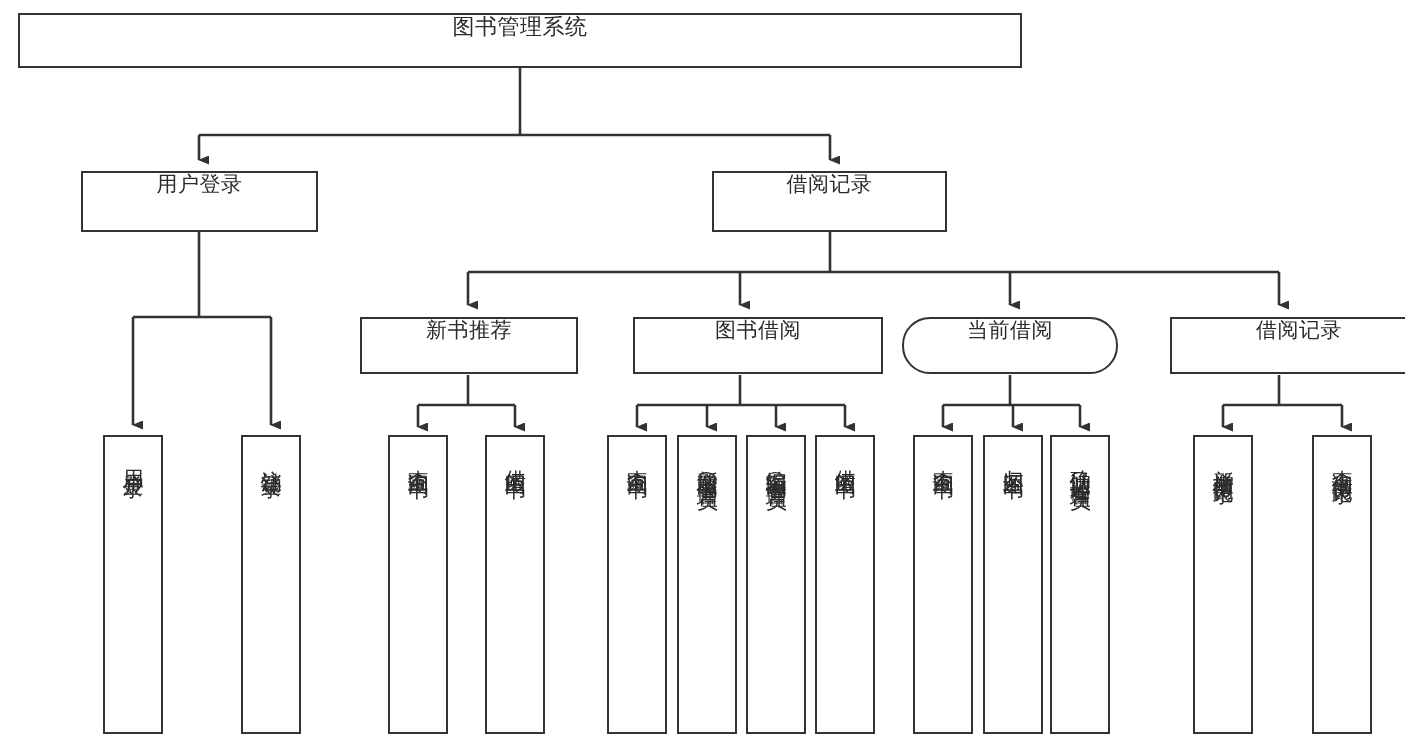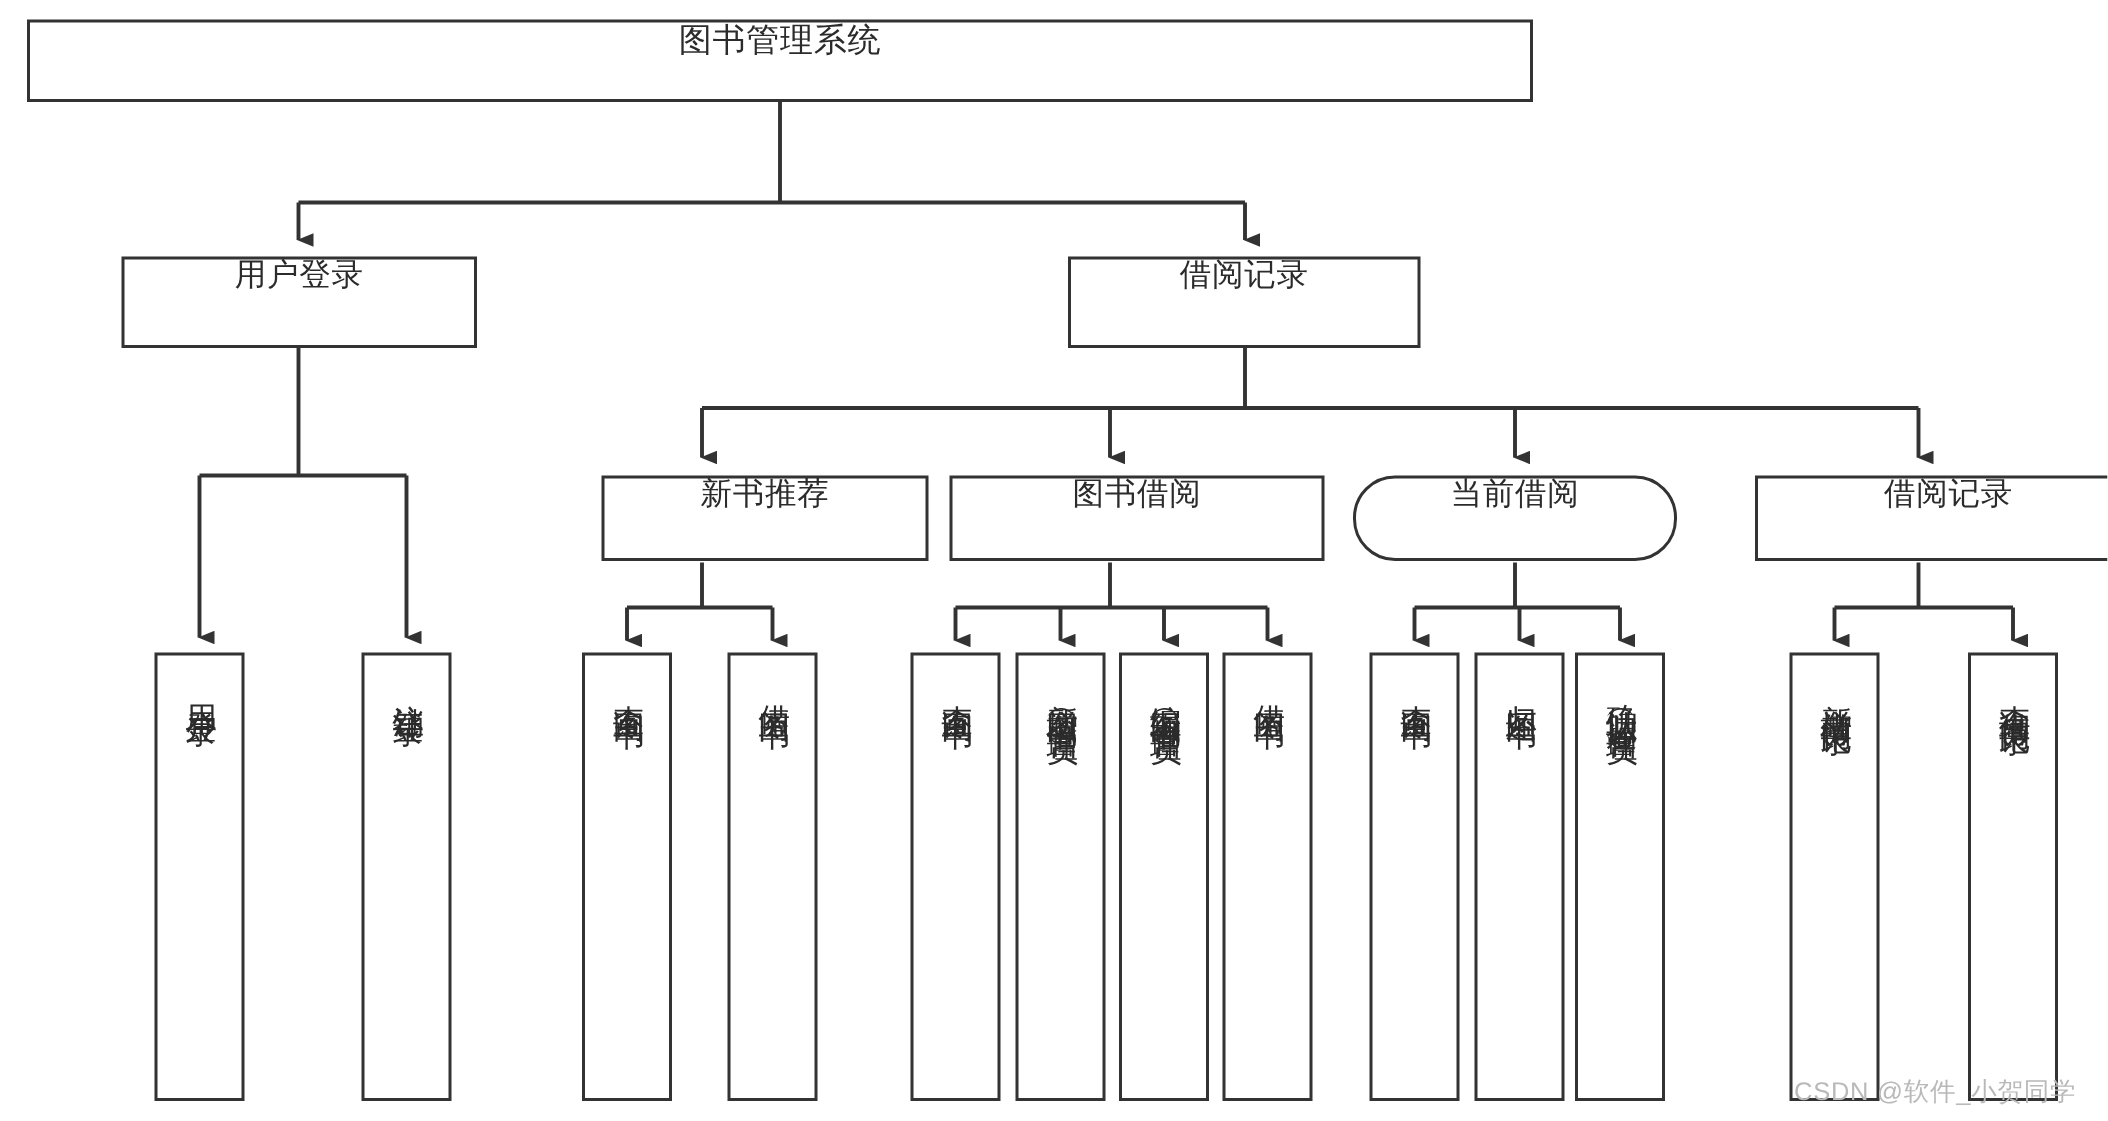--- a/index.html
+++ b/index.html
@@ -128,21 +128,21 @@
     <span class="label">图书管理系统</span>
   </div>
 
   <div class="node h" style="left:81px; top:171px; width:237px; height:61px;">
     <span class="label">用户登录</span>
   </div>
   <div class="node h" style="left:712px; top:171px; width:235px; height:61px;">
     <span class="label">借阅记录</span>
   </div>
 
-  <div class="node h" style="left:360px; top:317px; width:218px; height:57px;margin-left:41px;">
+  <div class="node h" style="left:360px; top:317px; width:218px; height:57px;">
     <span class="label">新书推荐</span>
   </div>
   <div class="node h" style="left:633px; top:317px; width:250px; height:57px;">
     <span class="label">图书借阅</span>
   </div>
   <div class="node h" style="left:902px; top:317px; width:216px; height:57px;border-radius:28px;">
     <span class="label">当前借阅</span>
   </div>
   <div class="node h" style="left:1170px; top:317px; width:258px; height:57px;">
     <span class="label">借阅记录</span>
@@ -185,15 +185,14 @@
     <span class="label">确认归还（管理员）</span>
   </div>
 
   <div class="node v" style="left:1193px; top:435px; width:60px; height:299px;">
     <span class="label">新增借阅记录</span>
   </div>
   <div class="node v" style="left:1312px; top:435px; width:60px; height:299px;">
     <span class="label">查询借阅记录</span>
   </div>
 
-  <div class="watermark" style="left:1196px; top:716px;">CSDN @软件_小贺同学</div>
 
 </div>
 
 </body></html>

